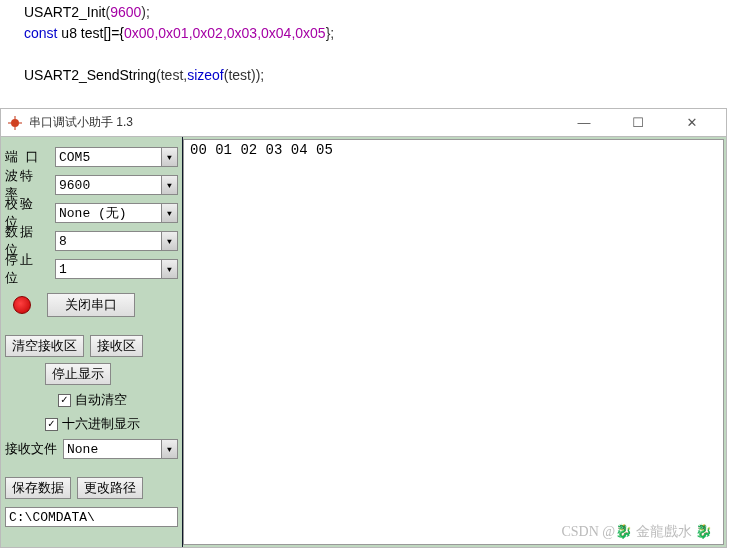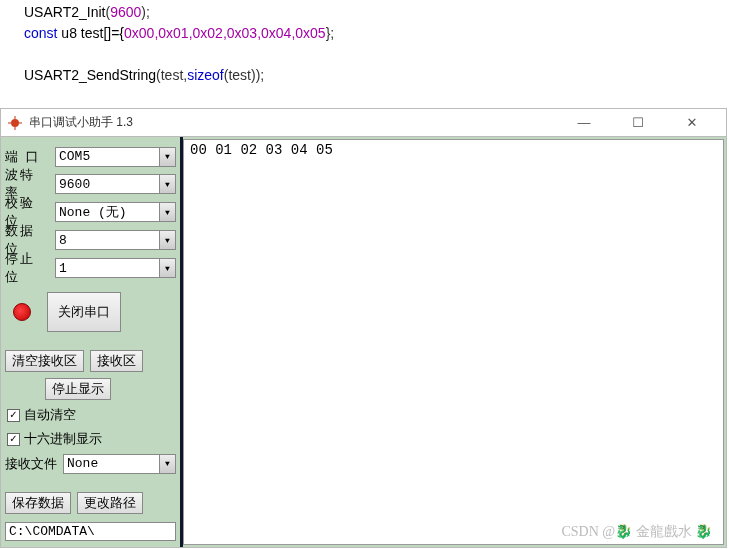--- a/index.html
+++ b/index.html
@@ -13,36 +13,36 @@
     .sym { color: #333; }
     
     .window { position: absolute; left: 0; top: 108px; width: 727px; height: 440px; border: 1px solid #bbb; background: #c0d8c0; }
     .titlebar { height: 28px; background: #fff; border-bottom: 1px solid #bbb; display: flex; align-items: center; padding: 0 6px; }
     .titlebar-icon { width: 16px; height: 16px; margin-right: 6px; display: flex; align-items: center; justify-content: center; }
     .titlebar-text { flex: 1; font-size: 12px; color: #333; }
     .win-btns { display: flex; gap: 18px; padding-right: 10px; }
     .win-btn { width: 36px; height: 22px; display: flex; align-items: center; justify-content: center; color: #555; font-size: 13px; cursor: default; }
     
     .body-area { display: flex; height: calc(100% - 28px); }
-    .side { width: 182px; background: #c0d8c0; padding: 6px 4px; border-right: 3px solid #0f172a; display: flex; flex-direction: column; gap: 4px; }
+    .side { width: 182px; background: #c0d8c0; padding: 6px 4px; border-right: 1px solid #0f172a; display: flex; flex-direction: column; gap: 4px; }
     
     .row { display: flex; align-items: center; gap: 6px; height: 24px; }
     .lbl { width: 44px; text-align: left; font-size: 13px; color: #000; letter-spacing: 2px; }
     .lbl2 { width: 52px; font-size: 13px; color: #000; }
     .combo { flex: 1; height: 20px; border: 1px solid #888; background: #fff; display: flex; align-items: center; padding: 0 3px; font-family: "Courier New", monospace; font-size: 13px; position: relative; }
     .combo-btn { position: absolute; right: 0; top: 0; width: 16px; height: 100%; background: linear-gradient(#eee,#ccc); border-left: 1px solid #888; display: flex; align-items: center; justify-content: center; font-size: 8px; }
     
     .port-row { margin-top: 2px; }
     .led-row { display: flex; align-items: center; gap: 16px; margin-top: 4px; padding: 4px 8px; }
     .led { width: 18px; height: 18px; border-radius: 50%; background: radial-gradient(circle at 40% 40%, #ff4040, #c00000); border: 1px solid #800; }
-    .btn { height: 40px; padding: 0 10px; border: 1px solid #888; background: linear-gradient(#f5f5f5,#ddd); font-size: 13px; cursor: default; display: inline-flex; align-items: center; justify-content: center; }
+    .btn { height: 24px; padding: 0 17px; border: 1px solid #888; background: linear-gradient(#f5f5f5,#ddd); font-size: 13px; cursor: default; display: inline-flex; align-items: center; justify-content: center; }
     .btn-row { display: flex; gap: 6px; margin-top: 10px; }
     .btn-sm { height: 22px; padding: 0 6px; }
     
-    .chk-row { display: flex; align-items: center; gap: 4px; margin-top: 2px; padding-left: 2px; }
+    .chk-row { display: flex; align-items: center; gap: 4px; margin-top: 2px; padding-left: 2px; justify-content: center; }
     .chk { width: 13px; height: 13px; border: 1px solid #666; background: #fff; display: flex; align-items: center; justify-content: center; font-size: 10px; line-height: 1; }
     .chk.checked::after { content: "✓"; color: #000; }
     
     .path-row { margin-top: 4px; height: 20px; border: 1px solid #888; background: #fff; padding: 0 3px; display: flex; align-items: center; font-family: "Courier New", monospace; font-size: 13px; }
     
     .rx-area { flex: 1; background: #fff; border: 1px solid #999; margin: 2px 2px 2px 0; padding: 2px 6px; font-family: Liberation Mono, monospace; font-size: 14px; overflow: auto; }
     
     .watermark { position: absolute; right: 16px; bottom: 8px; color: rgba(180,180,180,0.9); font-size: 14px; font-family: "Microsoft YaHei"; }
   </style>
 </head>

